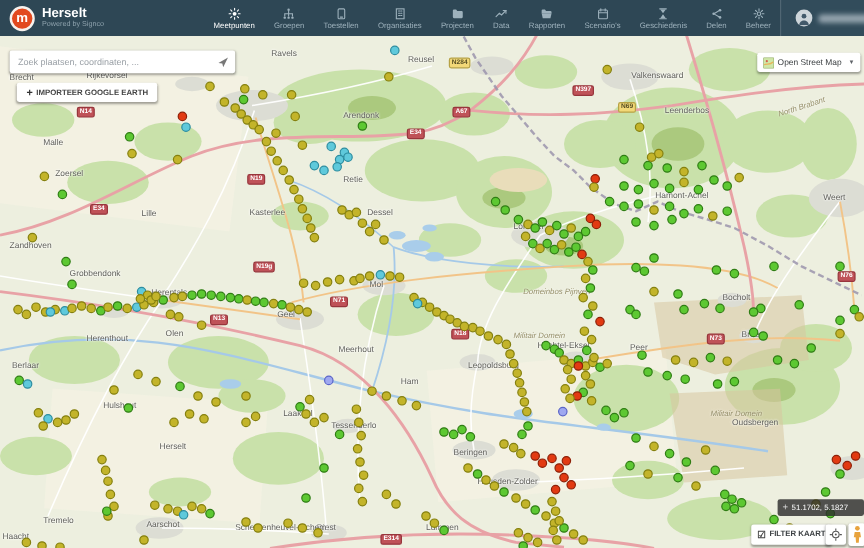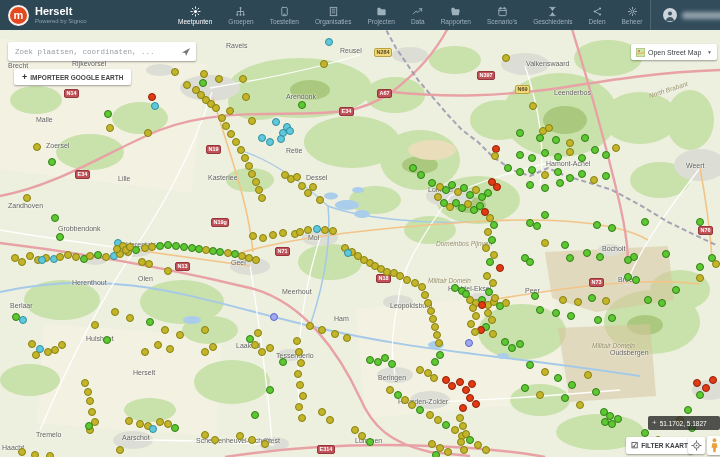--- a/index.html
+++ b/index.html
@@ -39,21 +39,21 @@
           border:1px solid #97353c;border-radius:2px;padding:0 1.5px;line-height:6.5px;pointer-events:auto}
   .rbadge.yellow{background:#f2d878;color:#564e23;border-color:#b7a245}
   .marker{position:absolute;width:6.5px;height:6.5px;border-radius:50%;border:1.3px solid #555;
           margin-left:-4.5px;margin-top:-4.5px;box-sizing:content-box;pointer-events:auto;cursor:pointer}
 
   
   .ctl{position:absolute;z-index:20;background:#fff;border-radius:2px;
        box-shadow:0 1px 2px rgba(0,0,0,.35);box-sizing:border-box}
   .search-box{left:8px;top:42px;width:188px;height:19px;display:flex;align-items:center;padding:0 5px}
   .search-box input{flex:1;border:none;outline:none;font-size:7.5px;color:#333;background:transparent;
-                    font-family:Liberation Mono, monospace}
+                    font-family:Liberation Sans, sans-serif}
   .search-box input::placeholder{color:#9aa0a6}
   .import-btn{left:14px;top:69px;height:16px;display:flex;align-items:center;gap:3px;
               padding:0 8px;font-size:6.5px;font-weight:bold;color:#444;cursor:pointer}
   .import-btn .plus{font-size:9px;font-weight:bold;color:#333;line-height:1}
   .osm-btn{left:631px;top:44px;width:86px;height:16px;display:flex;align-items:center;gap:3px;
            padding:0 5px;font-size:7px;color:#3c4043;cursor:pointer}
   .osm-btn .caret{margin-left:auto;font-size:5px;color:#5f6368}
   .coord-badge{position:absolute;left:648px;top:416px;width:72px;height:14px;z-index:20;
                background:rgba(45,45,45,.82);border-radius:2px;color:#fff;font-size:6.5px;
                display:flex;align-items:center;gap:3px;padding:0 4px;box-sizing:border-box}

